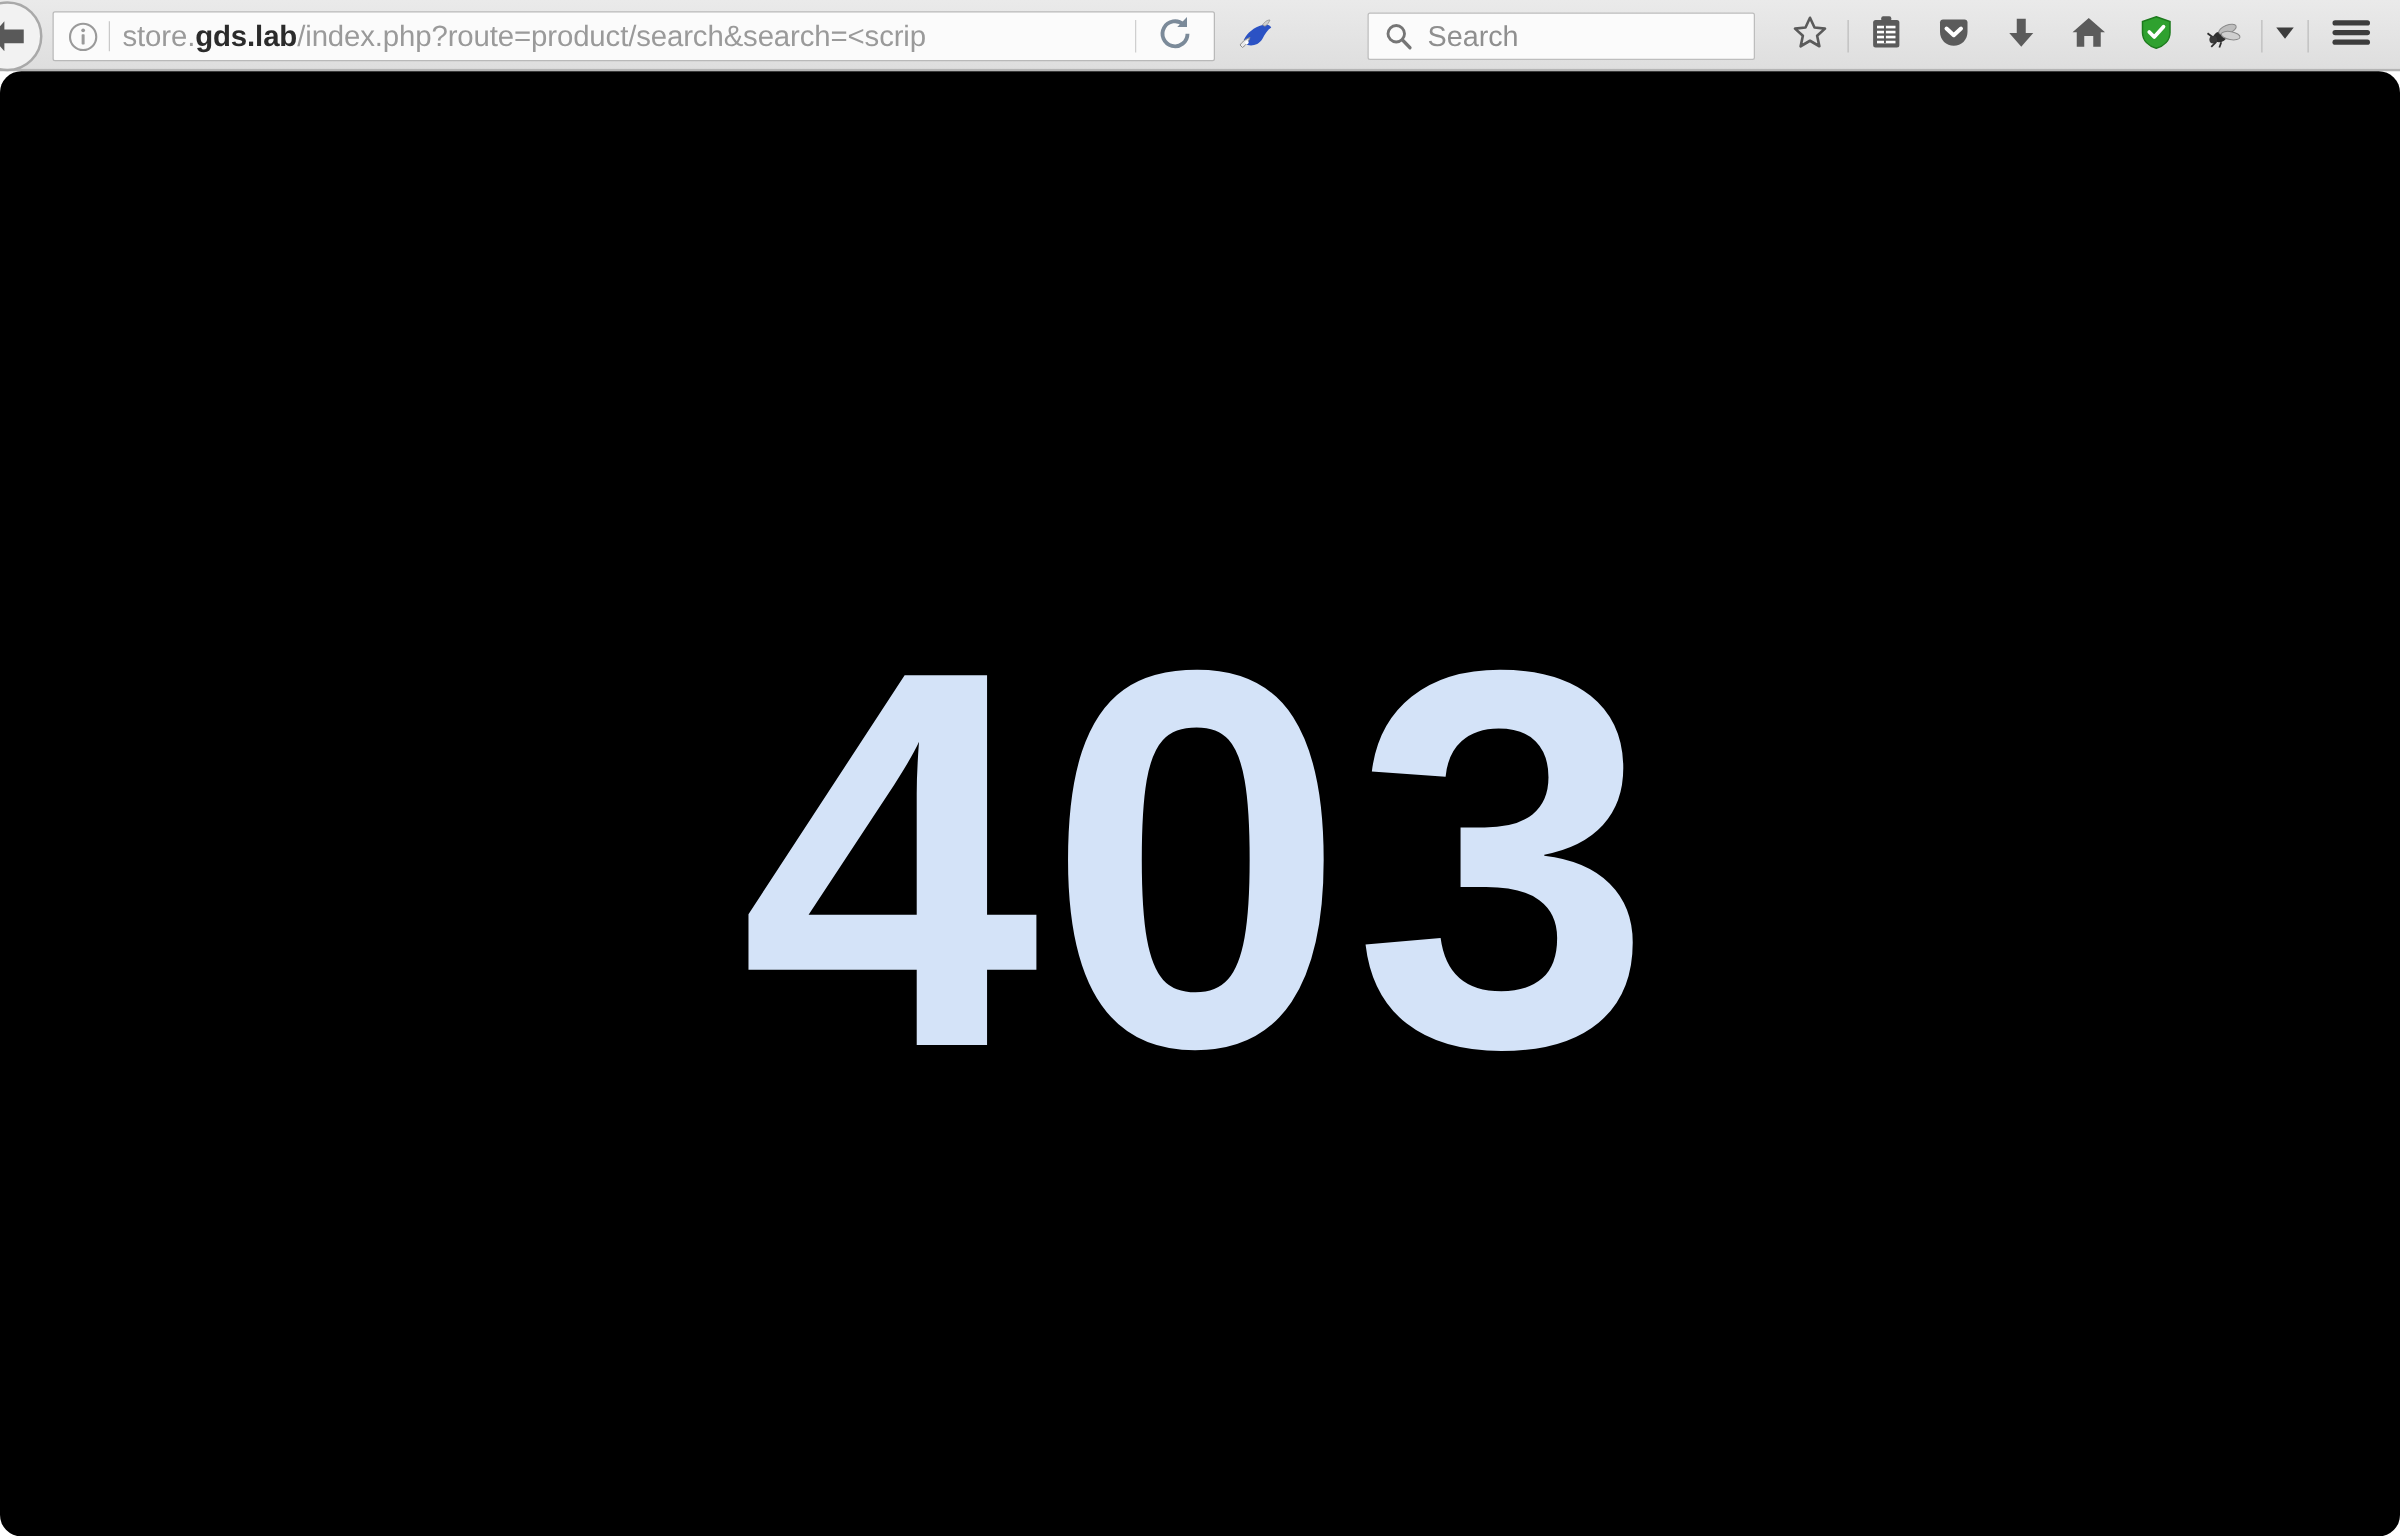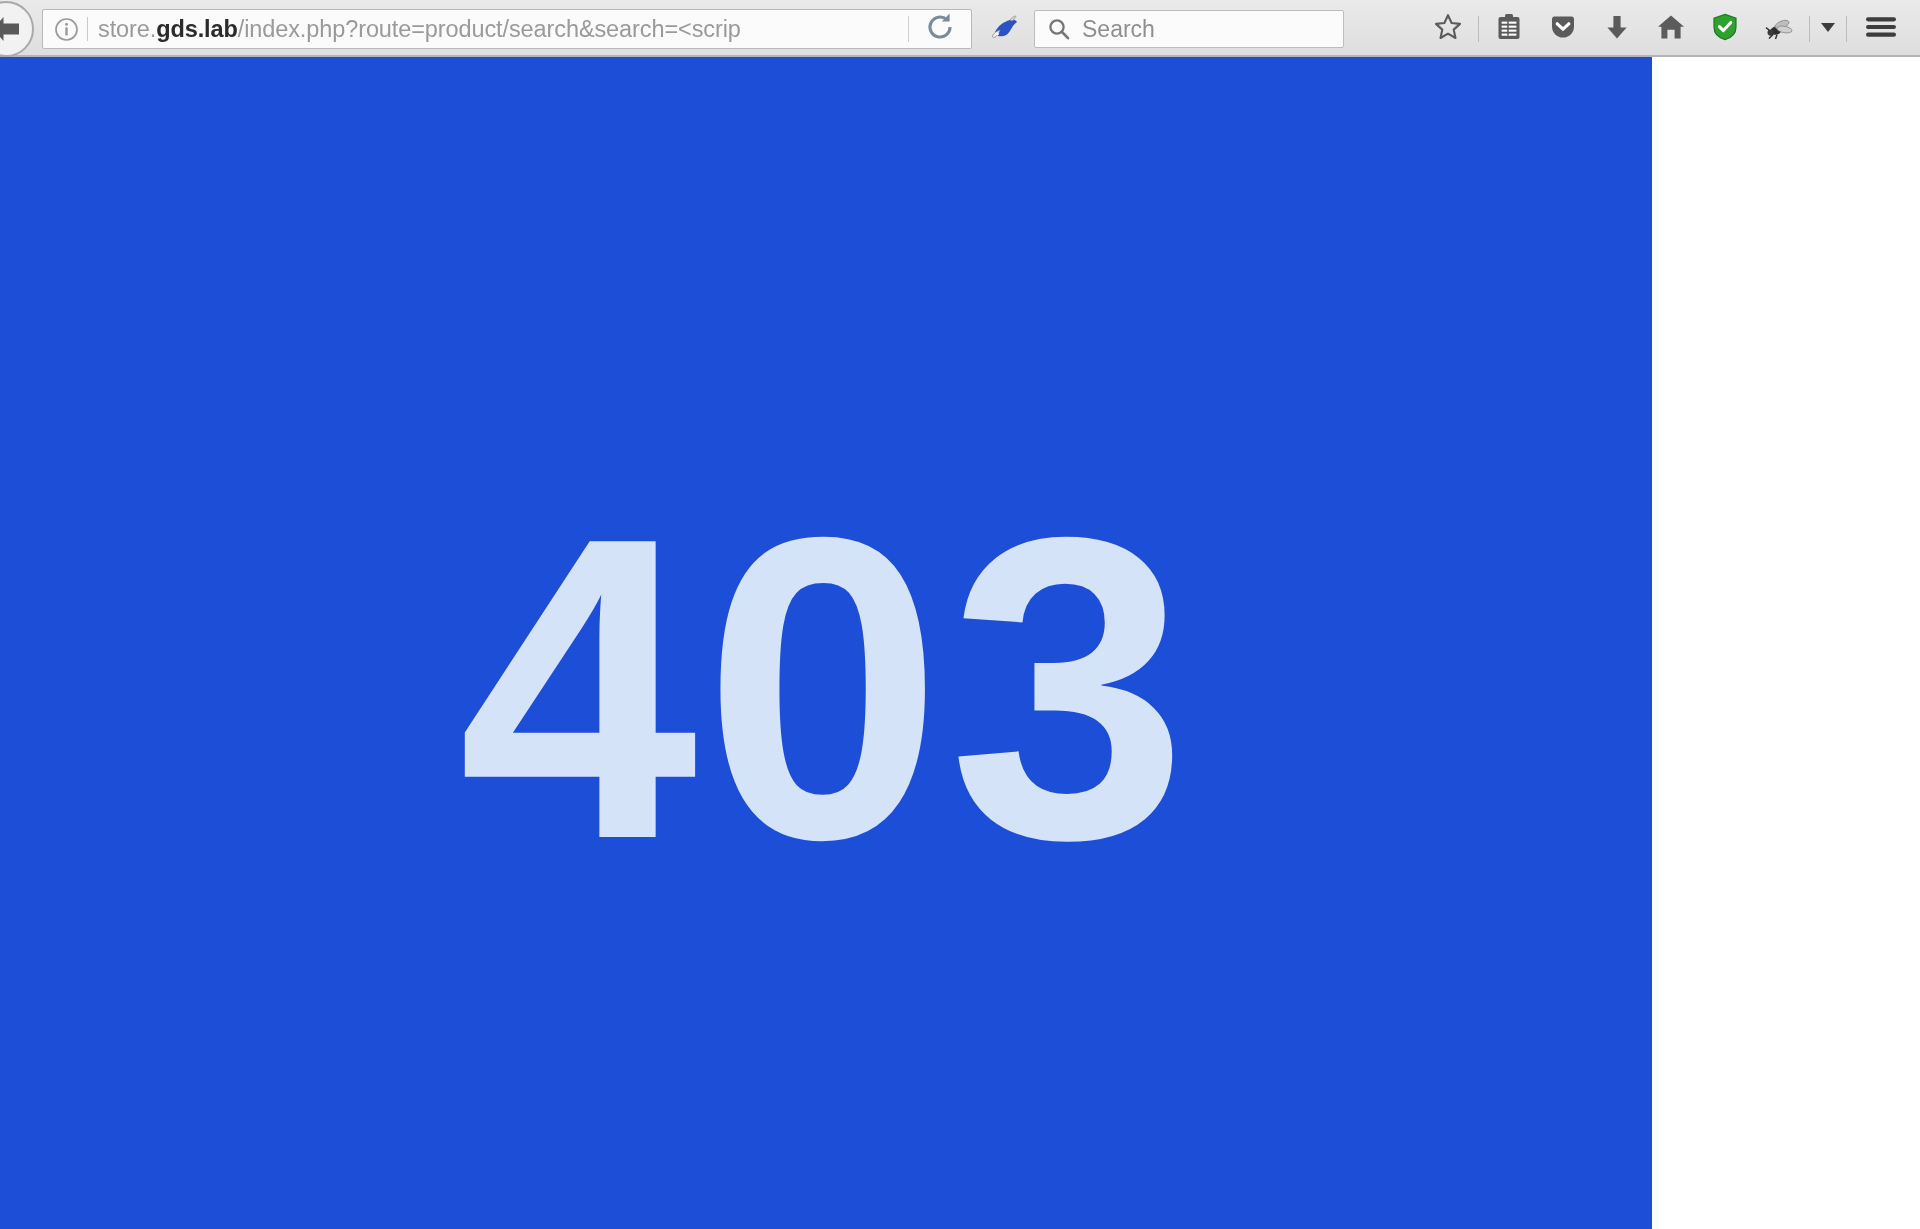--- a/index.html
+++ b/index.html
@@ -115,21 +115,21 @@
     height: 38px;
     display: flex;
     align-items: center;
     justify-content: center;
     cursor: pointer;
   }
 
   
   .searchbar {
     position: absolute;
-    left: 1034px;
+    left: 1094px;
     top: 10px;
     width: 310px;
     height: 38px;
     box-sizing: border-box;
     background: #fbfbfb;
     border: 1px solid #bdbdbd;
     border-radius: 2px;
     display: flex;
     align-items: center;
     padding-left: 12px;
@@ -169,24 +169,25 @@
     height: 26px;
     background: #bcbcbc;
     margin: 0 3px;
   }
   .tb-btn.narrow { width: 30px; }
   .tb-btn.menu { width: 62px; margin-right: 8px; }
 
   
   .page-content {
     position: relative;
-    width: 1652px;
+    width: 1920px;
     height: 1172px;
-    background: #1d4ed8;
+    background: #000000;
     overflow: hidden;
+    border-radius: 17px;
   }
   .error-code {
     position: absolute;
     left: 0;
     right: 0;
     top: 416px;
     text-align: center;
     font-family: "Liberation Sans", sans-serif;
     font-weight: bold;
     font-size: 430px;

